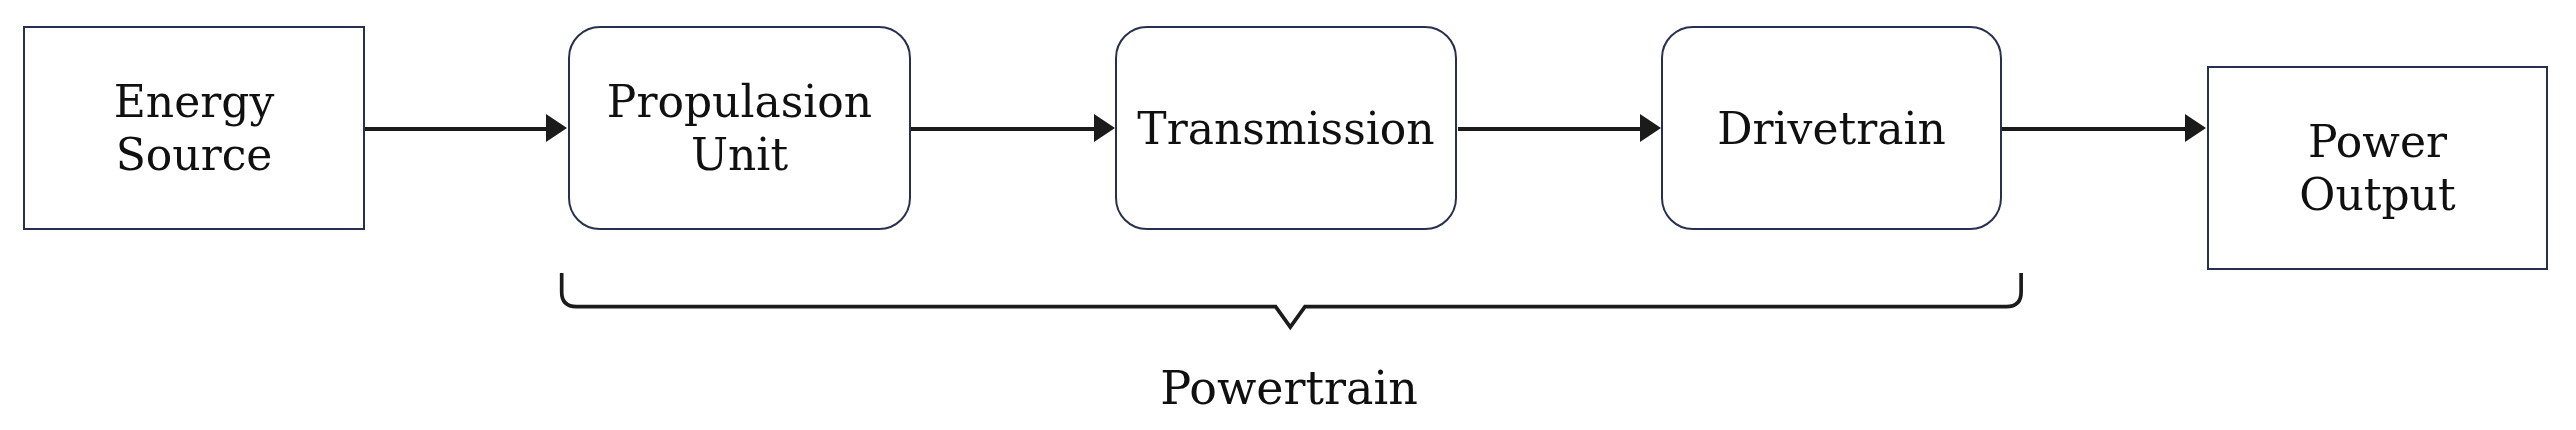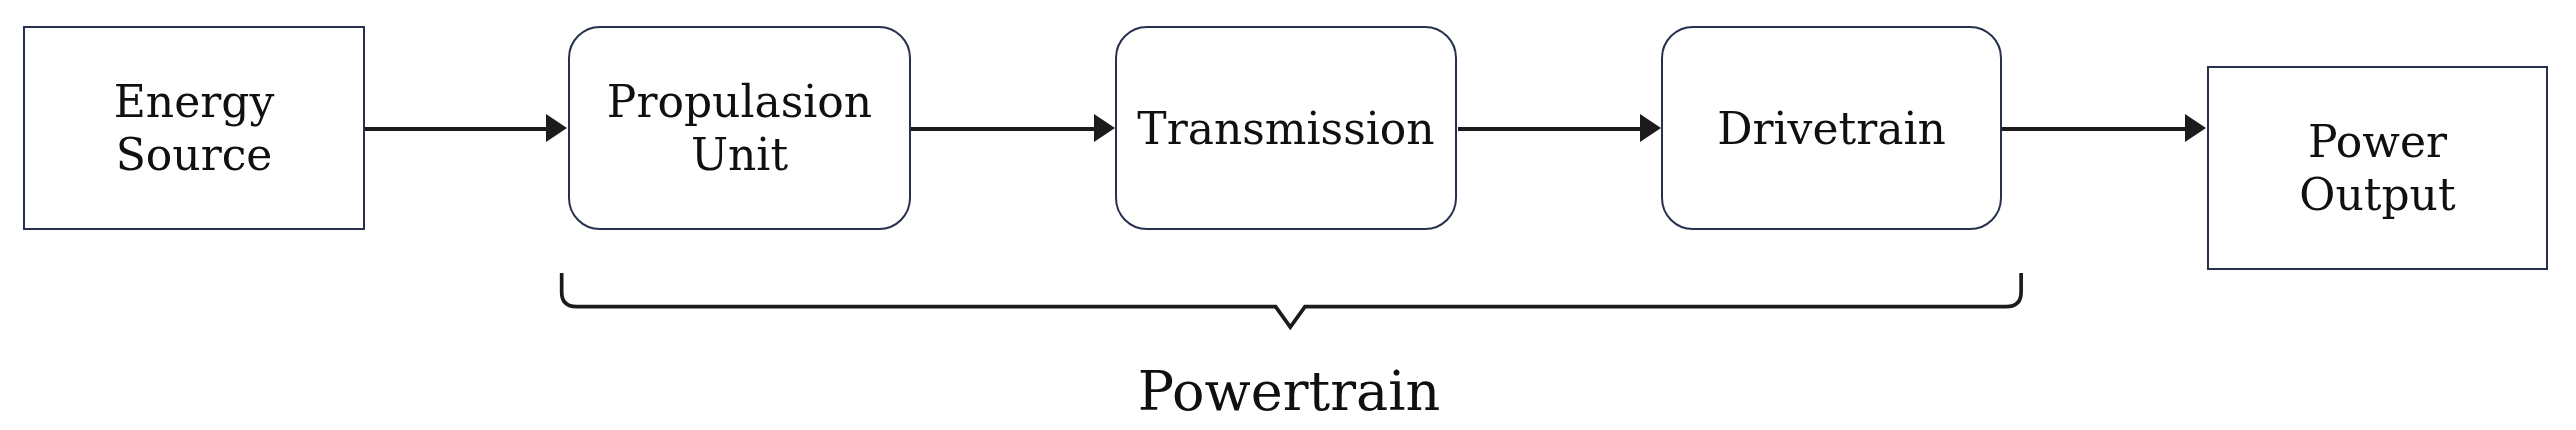--- a/index.html
+++ b/index.html
@@ -64,21 +64,21 @@
     stroke: var(--line);
     stroke-width: 5;
     fill: none;
   }
   .caption {
     position: absolute;
     left: 1032px;
     top: 365px;
     width: 514px;
     text-align: center;
-    font-size: 54px;
+    font-size: 46px;
     line-height: 1;
   }
 </style>
 </head>
 <body>
 
 <div class="canvas">
 
   <div class="node rounded" style="left:568px; width:343px;">
     <span class="node-label">Propulasion

